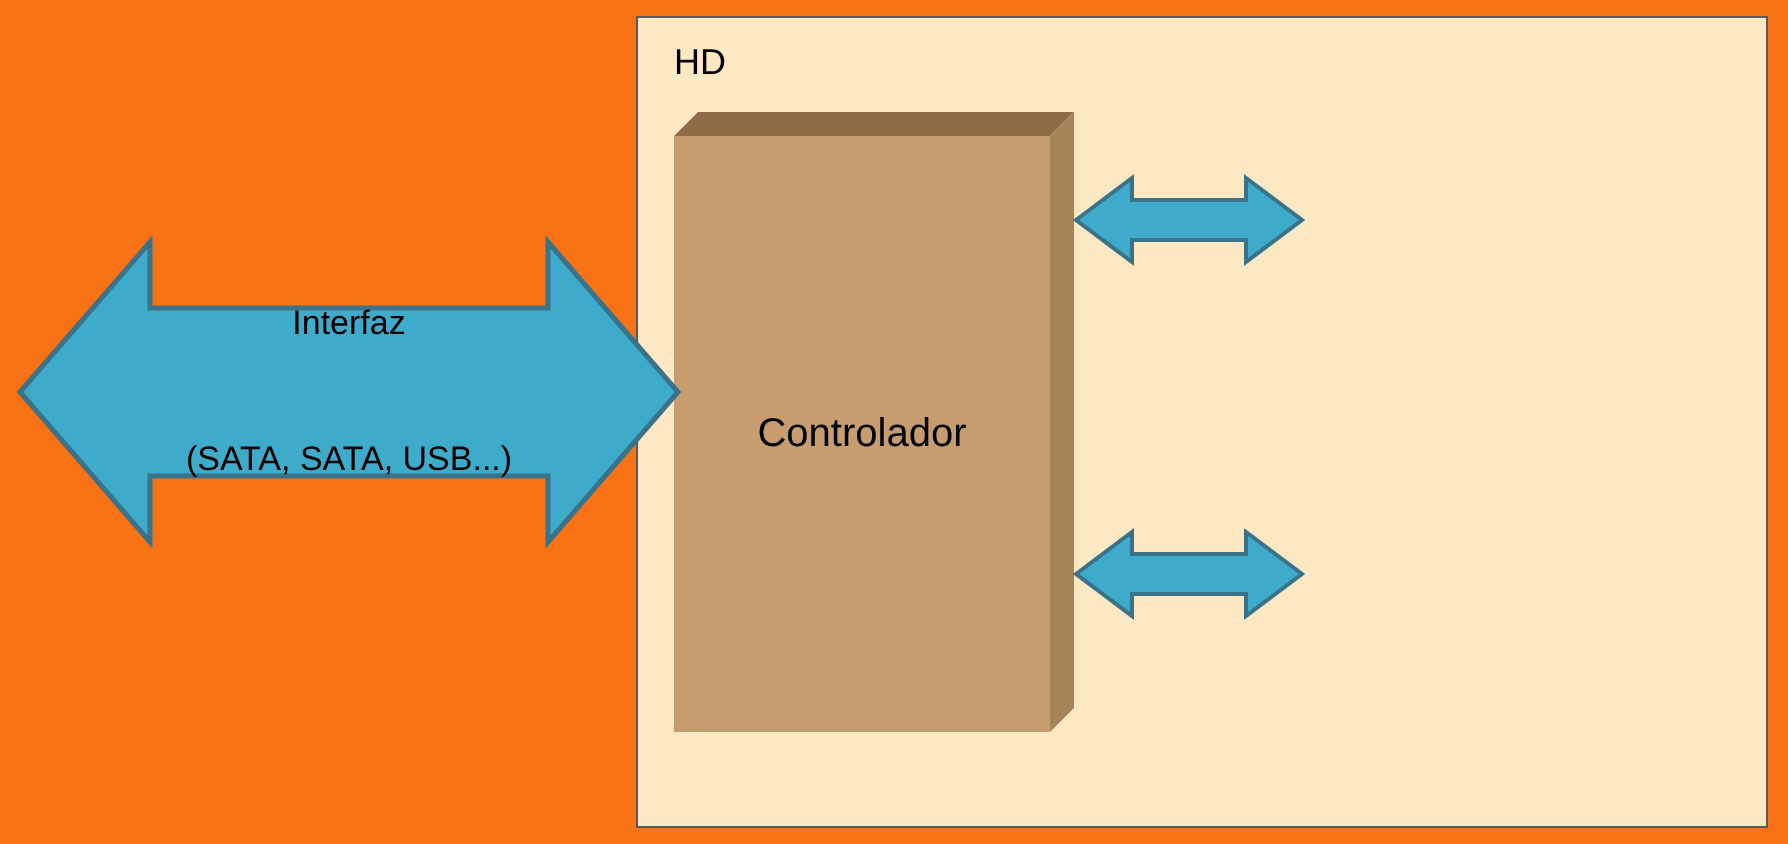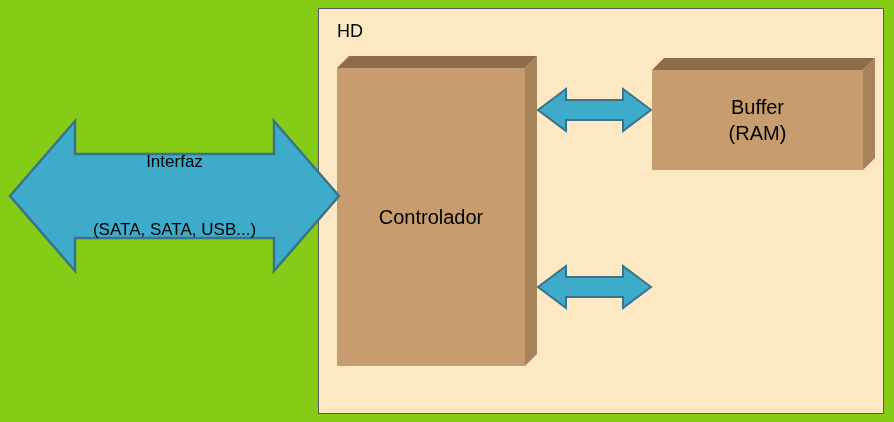--- a/index.html
+++ b/index.html
@@ -1,19 +1,19 @@
 <!DOCTYPE html>
 <html style="--container_bg: #FCE9C3; --container_border: #595959; --box_front: #C79D6F; --box_top: #8D6C47; --box_side: #A7835A; --arrow_fill: #3EABCB; --arrow_stroke: #3A7389;"><head>
 <meta charset="utf-8">
 <style>
   html,body{margin:0;padding:0;background:#ffffff;}
   .canvas{
     position:relative;
     width:894px;height:422px;
-    background:#84cc16;
+    background:#f97316;
     font-family:"Liberation Sans", sans-serif;
     color:#000;
     overflow:hidden;
   }
   
   .hd{
     position:absolute;left:318px;top:8px;width:566px;height:406px;
     background:var(--container_bg,#FCE9C3);
     border:1px solid var(--container_border,#595959);
     box-sizing:border-box;
@@ -72,28 +72,20 @@
   </div>
 
   <div class="box3d controlador">
     <div class="face-top"></div>
     <div class="face-side"></div>
     <div class="face-front">
       <div class="label-lg">Controlador</div>
     </div>
   </div>
 
-  <div class="box3d buffer">
-    <div class="face-top"></div>
-    <div class="face-side"></div>
-    <div class="face-front">
-      <div class="label-lg">Buffer</div>
-      <div class="label-lg">(RAM)</div>
-    </div>
-  </div>
 
 
   <div class="arrow arrow-interfaz">
     <svg viewBox="0 0 331 152">
       <polygon stroke-width="2.5" points="1,76 66,1 66,34 265,34 265,1 330,76 265,151 265,118 66,118 66,151"></polygon>
     </svg>
     <div class="interfaz-text">
       <div>Interfaz</div>
       <div>(SATA, SATA, USB...)</div>
     </div>

